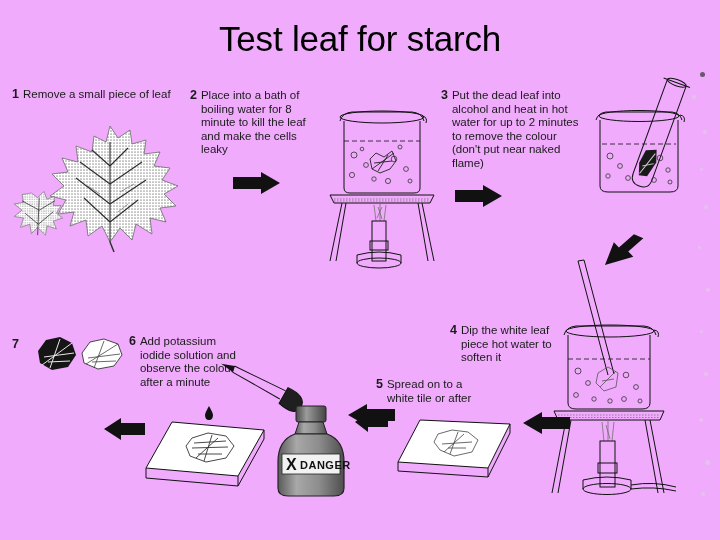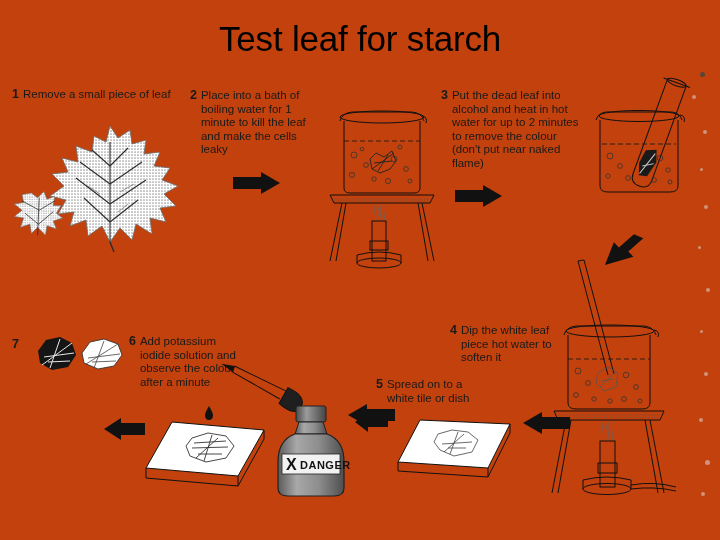--- a/index.html
+++ b/index.html
@@ -13,21 +13,21 @@
     position: relative;
     overflow: hidden;
     font-family: "Liberation Sans", sans-serif;
     color: #000000;
   }
   #slide {
     position: absolute;
     left: 0; top: 0;
     width: 720px;
     height: 540px;
-    background: #c2410c;
+    background: #f0abfc;
   }
   
   #title {
     position: absolute;
     left: 0;
     top: 18px;
     width: 720px;
     text-align: center;
     font-size: 35px;
     font-weight: normal;
@@ -148,21 +148,21 @@
   </div>
 
   <div class="arrow" style="left:233px; top:172px;">
     <svg width="48" height="22" viewBox="0 0 48 22">
       <path d="M0 5 L28 5 L28 0 L47 11 L28 22 L28 17 L0 17 Z" fill="#111"></path>
     </svg>
   </div>
 
   <div class="step-text" style="left:190px; top:89px; width:130px;">
     <span class="num">2</span>
-    <span class="body">Place into a bath of boiling water for 1 minute to kill the leaf and make the cells leaky</span>
+    <span class="body">Place into a bath of boiling water for 8 minute to kill the leaf and make the cells leaky</span>
   </div>
 
   <div class="fig" style="left:322px; top:103px;">
     <svg width="120" height="165" viewBox="0 0 120 165">
       <g class="ink" stroke-width="1">
 
         <path d="M22 18 L22 85 Q22 90 28 90 L92 90 Q98 90 98 85 L98 18"></path>
 
         <path d="M18 18 Q20 10 30 9 L90 9 Q100 10 102 18"></path>
         <ellipse cx="60" cy="14" rx="42" ry="6"></ellipse>
@@ -351,21 +351,21 @@
   </div>
 
   <div class="arrow" style="left:523px; top:412px;">
     <svg width="48" height="22" viewBox="0 0 48 22">
       <path d="M47 5 L19 5 L19 0 L0 11 L19 22 L19 17 L47 17 Z" fill="#111"></path>
     </svg>
   </div>
 
   <div class="step-text" style="left:376px; top:378px; width:100px;">
     <span class="num">5</span>
-    <span class="body">Spread on to a white tile or dish</span>
+    <span class="body">Spread on to a white tile or after</span>
   </div>
 
   <div class="fig" style="left:392px; top:412px;">
     <svg width="125" height="80" viewBox="0 0 125 80">
       <g class="ink" stroke-width="1">
         <path d="M28 8 L118 12 L96 56 L6 50 Z" fill="#ffffff"></path>
         <path d="M6 50 L6 59 L96 65 L96 56"></path>
         <path d="M118 12 L118 21 L96 65"></path>
       </g>
       <g stroke="#444" stroke-width="0.8" fill="none">

